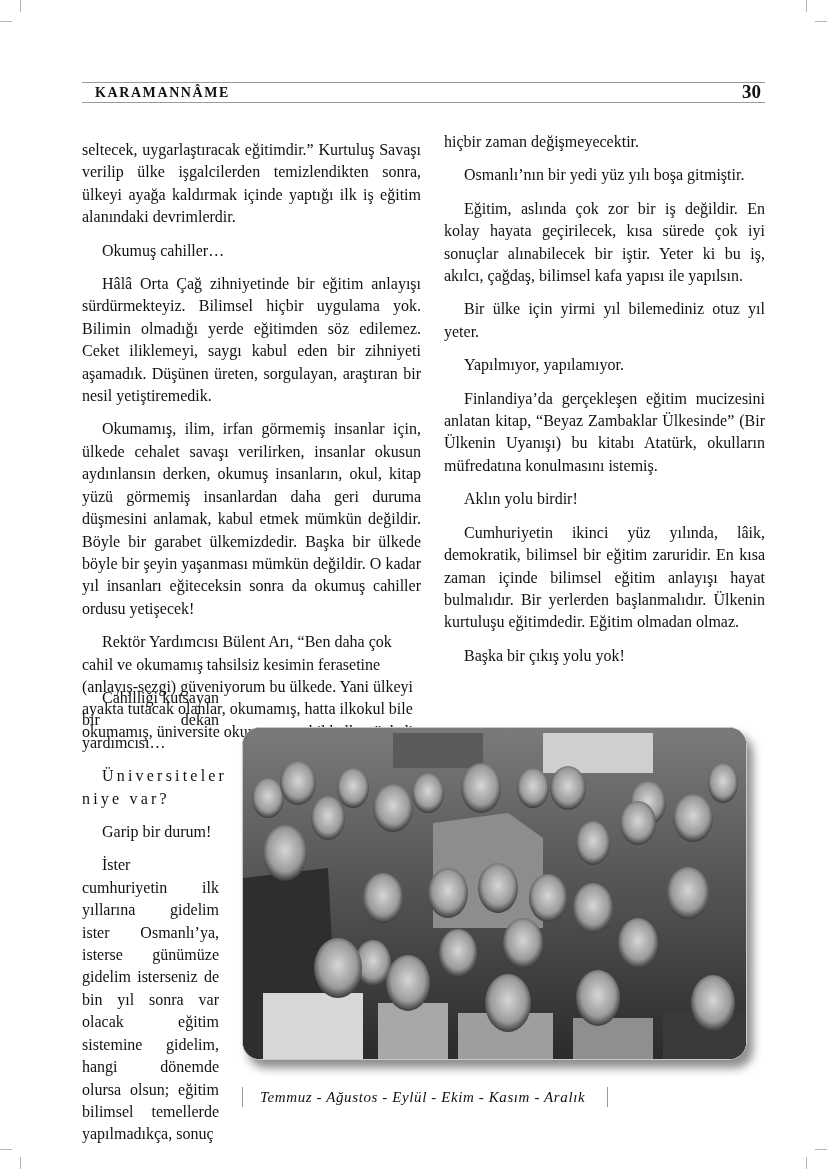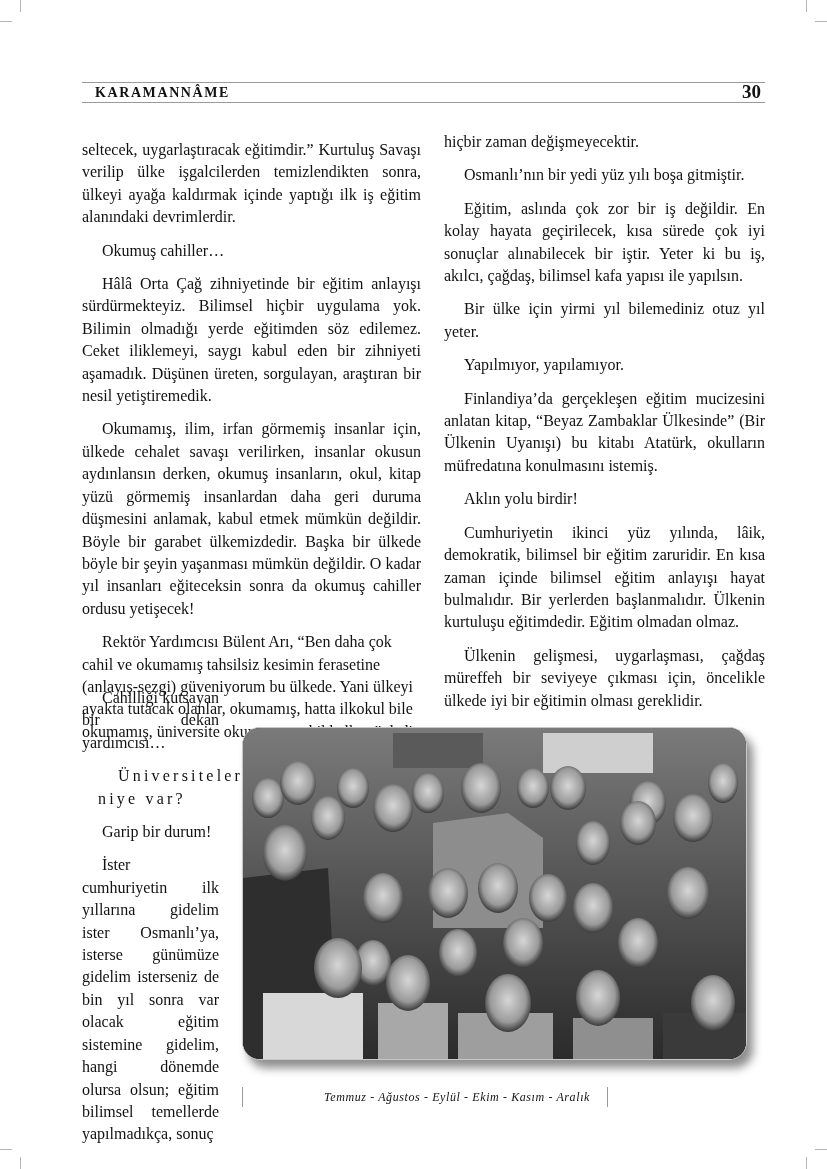--- a/index.html
+++ b/index.html
@@ -14,30 +14,30 @@
   .hdr-page { position: absolute; right: 66px; top: 84px; font-size: 19px; font-weight: bold;
               line-height: 16px; }
 
   .col { position: absolute; font-size: 16px; line-height: 22.4px; text-align: justify;
          hyphens: manual; }
   .col p { margin: 0 0 11px 0; text-indent: 20px; }
   .col p.noind { text-indent: 0; }
   .col-left { left: 82px; top: 139px; width: 339px; }
   .col-right { left: 444px; top: 131px; width: 321px; }
   .col-narrow { left: 82px; top: 687px; width: 137px; }
-  .col-narrow p.spread { letter-spacing: 3.2px; margin-left: 16px; }
+  .col-narrow p.spread { letter-spacing: 3.2px; }
 
   .photo-wrap { position: absolute; left: 242px; top: 727px; width: 503px; height: 331px;
                 border-radius: 18px; overflow: hidden; border: 1px solid #c8c8c8;
                 box-shadow: 6px 8px 10px rgba(0,0,0,0.45); background: #3a3a3a; }
   .photo-wrap svg { display: block; }
 
   .ftr-sep { position: absolute; top: 1087px; width: 1px; height: 20px; background: #9a9a9a; }
-  .ftr-text { position: absolute; left: 260px; top: 1088px; width: 330px; text-align: right;
-              font-style: italic; font-size: 12px; letter-spacing: 0.6px; line-height: 18px; }
+  .ftr-text { position: absolute; left: 260px; top: 1088px; width: 330px; text-align: left;
+              font-style: italic; font-size: 15px; letter-spacing: 0.6px; line-height: 18px; }
 </style>
 </head>
 <body>
 
 <div class="crop" style="left:20px;top:0;width:1px;height:12px;"></div>
 <div class="crop" style="left:0;top:21px;width:12px;height:1px;"></div>
 <div class="crop" style="left:806px;top:0;width:1px;height:12px;"></div>
 <div class="crop" style="left:815px;top:21px;width:12px;height:1px;"></div>
 <div class="crop" style="left:20px;top:1157px;width:1px;height:12px;"></div>
 <div class="crop" style="left:0;top:1149px;width:12px;height:1px;"></div>
@@ -66,21 +66,20 @@
 
 <div class="col col-right">
   <p class="noind">hiçbir zaman değişmeyecektir.</p>
   <p>Osmanlı’nın bir yedi yüz yılı boşa gitmiştir.</p>
   <p>Eğitim, aslında çok zor bir iş değildir. En kolay hayata geçirilecek, kısa sürede çok iyi sonuçlar alınabilecek bir iştir. Yeter ki bu iş, akılcı, çağdaş, bilimsel kafa yapısı ile yapılsın.</p>
   <p>Bir ülke için yirmi yıl bilemediniz otuz yıl yeter.</p>
   <p>Yapılmıyor, yapılamıyor.</p>
   <p>Finlandiya’da gerçekleşen eğitim mucizesini anlatan kitap, “Beyaz Zambaklar Ülkesinde” (Bir Ülkenin Uyanışı) bu kitabı Atatürk, okulların müfredatına konulmasını istemiş.</p>
   <p>Aklın yolu birdir!</p>
   <p>Cumhuriyetin ikinci yüz yılında, lâik, demokratik, bilimsel bir eğitim zaruridir. En kısa zaman içinde bilimsel eğitim anlayışı hayat bulmalıdır. Bir yerlerden başlanmalıdır. Ülkenin kurtuluşu eğitimdedir. Eğitim olmadan olmaz.</p>
-  <p>Ülkenin gelişmesi, uygarlaşması, çağdaş müreffeh bir seviyeye çıkması için, öncelikle ülkede iyi bir eğitimin olması gereklidir.</p>
   <p>Başka bir çıkış yolu yok!</p>
 </div>
 
 <div class="photo-wrap" title="black-and-white group photograph of Atatürk with students and teachers">
   <svg width="503" height="331" viewBox="0 0 503 331">
     <defs>
       <radialGradient id="face" cx="50%" cy="45%" r="55%">
         <stop offset="0%" stop-color="#d6d6d6"></stop>
         <stop offset="70%" stop-color="#9a9a9a"></stop>
         <stop offset="100%" stop-color="#3a3a3a"></stop>

